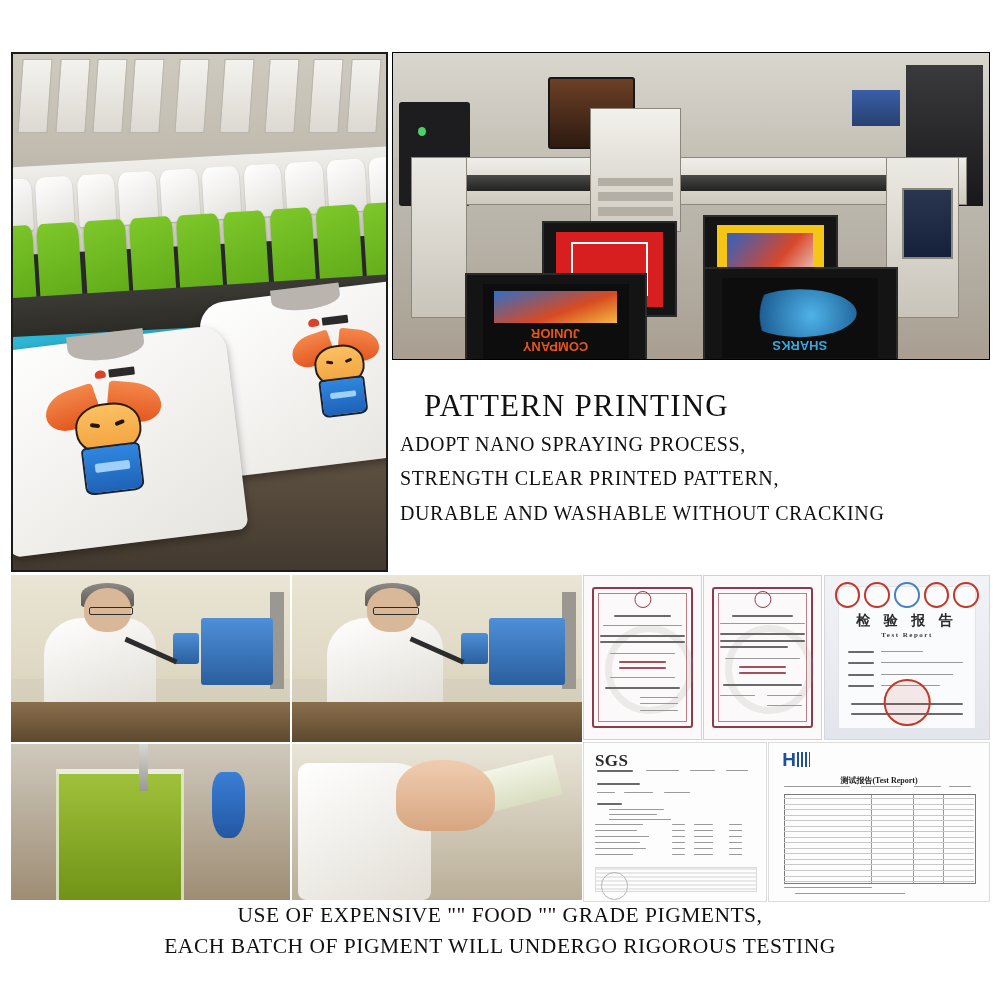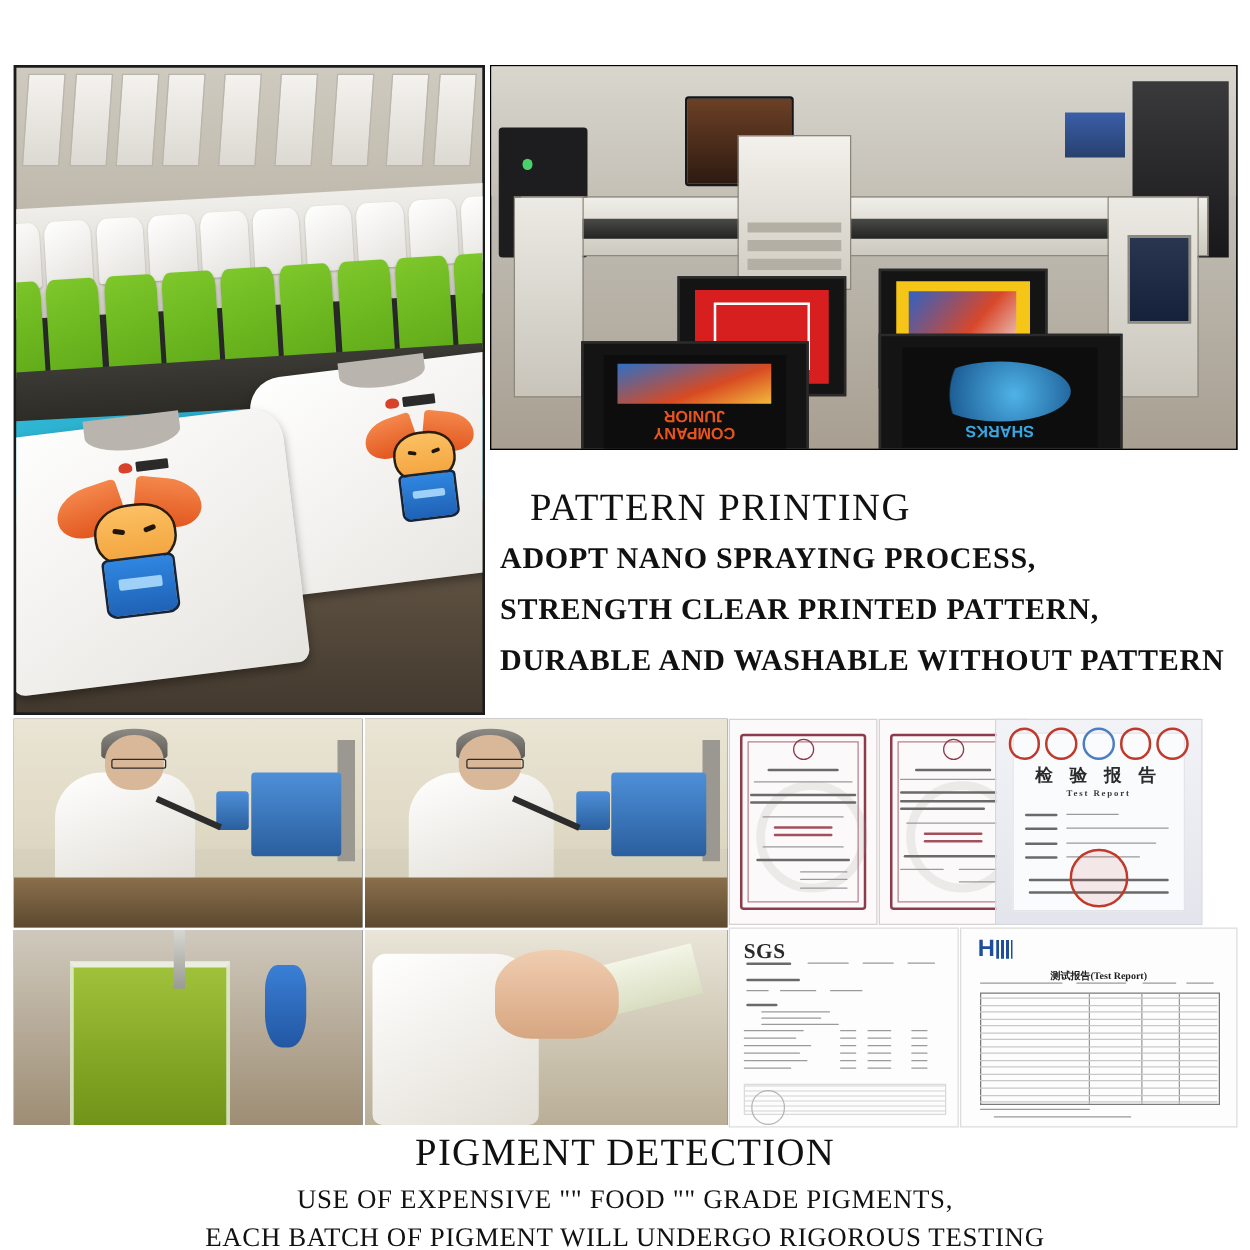--- a/index.html
+++ b/index.html
@@ -118,21 +118,21 @@
       border-radius:50%;background:radial-gradient(circle at 40% 45%,#4fb3e8,#1d5f96 70%,#0d0d0d 72%);
       transform:rotate(180deg);}
   .sharks-text{position:absolute;left:6%;bottom:6%;width:88%;text-align:center;
       font-family:"Liberation Sans",sans-serif;font-weight:700;color:#3aa6e0;
       transform:rotate(180deg);}
 
   
   .txt-block{position:absolute;left:400px;top:385px;width:590px;}
   .txt-block .h{font-size:31px;letter-spacing:1.2px;padding-left:24px;
       line-height:1.35;color:#111;}
-  .txt-block .l{font-size:24px;letter-spacing:0.6px;line-height:1.72;color:#111;font-weight:bold;}
+  .txt-block .l{font-size:20px;letter-spacing:0.6px;line-height:1.72;color:#111;}
 
   
   #p-lab1{left:11px;top:575px;width:279px;height:167px;}
   #p-lab2{left:292px;top:575px;width:290px;height:167px;}
   .lab-bg{position:absolute;inset:0;background:linear-gradient(#e4e0cf,#cfc9b4);}
   .lab-wall{position:absolute;left:0;top:0;width:100%;height:62%;
       background:linear-gradient(#eae5d4,#ddd7c2);}
   .lab-bench{position:absolute;left:0;bottom:0;width:100%;height:24%;
       background:linear-gradient(#8a6f4c,#5d492f);}
   .lab-coat{position:absolute;left:12%;top:26%;width:40%;height:64%;
@@ -179,21 +179,21 @@
       transform:translateX(-50%);border:1.5px solid #8d3b4a;border-radius:50%;}
   .cert .wm{position:absolute;left:18%;top:30%;width:64%;padding-bottom:64%;
       border:7px solid rgba(160,150,150,.16);border-radius:50%;}
   .ln{position:absolute;background:#9a9a9a;height:2px;border-radius:1px;}
   .ln.d{background:#6a6a6a;}
   .ln.r{background:#a4505c;}
 
   #d-cert1{left:583px;top:575px;width:117px;height:163px;}
   #d-cert2{left:703px;top:575px;width:117px;height:163px;}
 
-  #d-report{left:796px;top:575px;width:164px;height:163px;
+  #d-report{left:824px;top:575px;width:164px;height:163px;
       background:linear-gradient(#f2f3f7,#e3e5ec);border:1px solid #d5d7de;}
   .rp-inner{position:absolute;inset:6% 8%;background:#fafbfd;border:1px solid #e2e4ea;}
   .rp-logos{position:absolute;left:6%;top:5%;width:88%;height:13%;
       display:flex;justify-content:space-between;align-items:center;}
   .rp-logos i{width:15%;padding-bottom:15%;border:2px solid #c0392b;border-radius:50%;
       position:relative;}
   .rp-cn{position:absolute;left:0;top:22%;width:100%;text-align:center;
       font-size:14px;font-weight:700;letter-spacing:5px;color:#2a2a2a;}
   .rp-en{position:absolute;left:0;top:34%;width:100%;text-align:center;
       font-size:7px;font-weight:700;letter-spacing:1.5px;color:#3a3a3a;}
@@ -349,21 +349,21 @@
         <div class="shark-art"></div>
         <div class="sharks-text" style="font-size:13px">SHARKS</div>
       </div>
     </div>
   </div>
 
   <div class="txt-block">
     <div class="h">PATTERN PRINTING</div>
     <div class="l">ADOPT NANO SPRAYING PROCESS,</div>
     <div class="l">STRENGTH CLEAR PRINTED PATTERN,</div>
-    <div class="l">DURABLE AND WASHABLE WITHOUT PATTERN</div>
+    <div class="l">DURABLE AND WASHABLE WITHOUT CRACKING</div>
   </div>
 
   <div class="photo" id="p-lab1">
     <div class="lab-bg"></div>
       <div class="lab-wall"></div>
     <div class="lab-stand"></div>
     <div class="lab-equip"></div>
     <div class="lab-coat"></div>
     <div class="lab-hair"></div>
     <div class="lab-head"></div>
@@ -543,18 +543,17 @@
         <i></i>
         <i></i>
         <i></i>
         <i></i>
     </div>
     <div class="ln" style="left:7%;top:91%;width:40%;height:1px"></div>
     <div class="ln" style="left:12%;top:95%;width:50%;height:1px"></div>
   </div>
 
   <div class="caption">
-    <div class="h">PIGMENT DETECTION</div>
     <div class="l">USE OF EXPENSIVE "" FOOD "" GRADE PIGMENTS,</div>
     <div class="l">EACH BATCH OF PIGMENT WILL UNDERGO RIGOROUS TESTING</div>
   </div>
 
 </div>
 
 </body></html>

